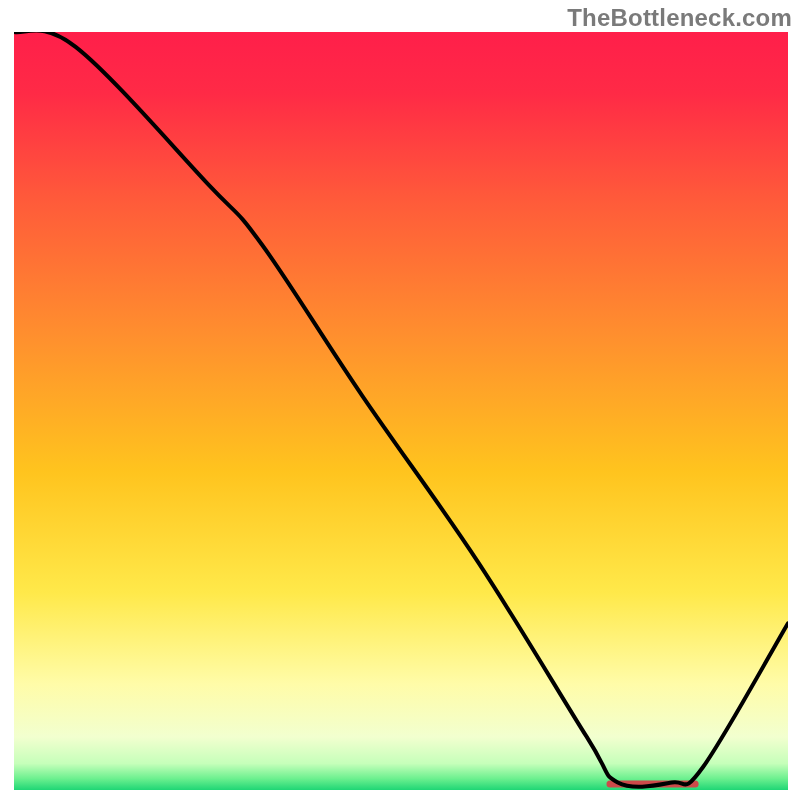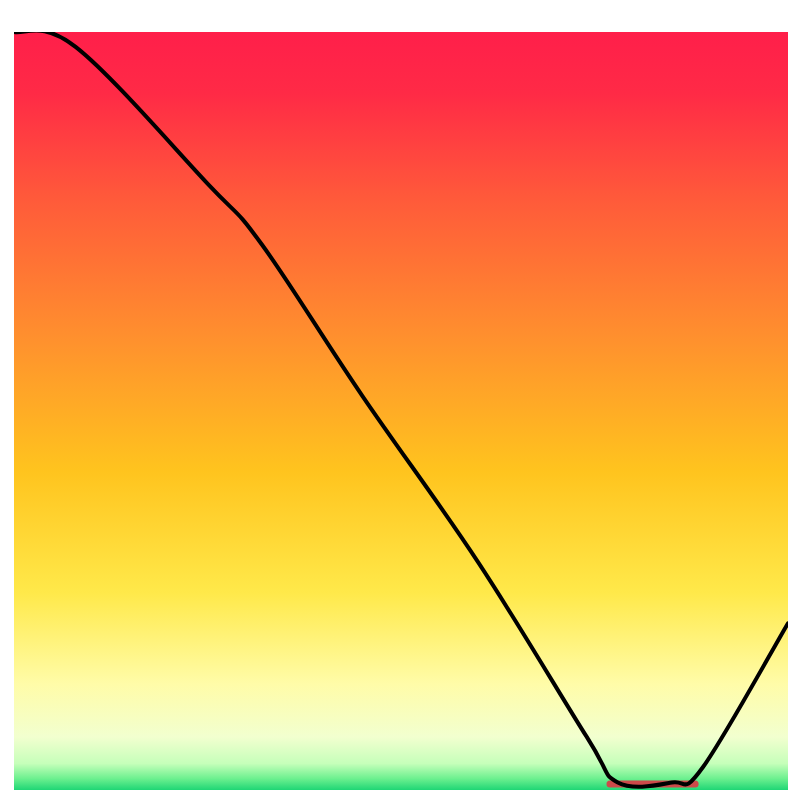--- a/index.html
+++ b/index.html
@@ -51,20 +51,21 @@
     stroke: #cc4a4a;
     stroke-width: 7;
     stroke-linecap: round;
   }
 </style>
 </head>
 <body>
 
 <div class="stage">
 
+  <div class="watermark">TheBottleneck.com</div>
 
   <svg class="plot" viewBox="0 0 800 800" preserveAspectRatio="none">
     <defs>
       <linearGradient id="bg-grad" x1="0" y1="0" x2="0" y2="1">
       <stop offset="0%" stop-color="#ff1f4a"></stop>
           <stop offset="8%" stop-color="#ff2a46"></stop>
           <stop offset="22%" stop-color="#ff5a3a"></stop>
           <stop offset="40%" stop-color="#ff8f2e"></stop>
           <stop offset="57.99999999999999%" stop-color="#ffc41e"></stop>
           <stop offset="74%" stop-color="#ffe94a"></stop>

